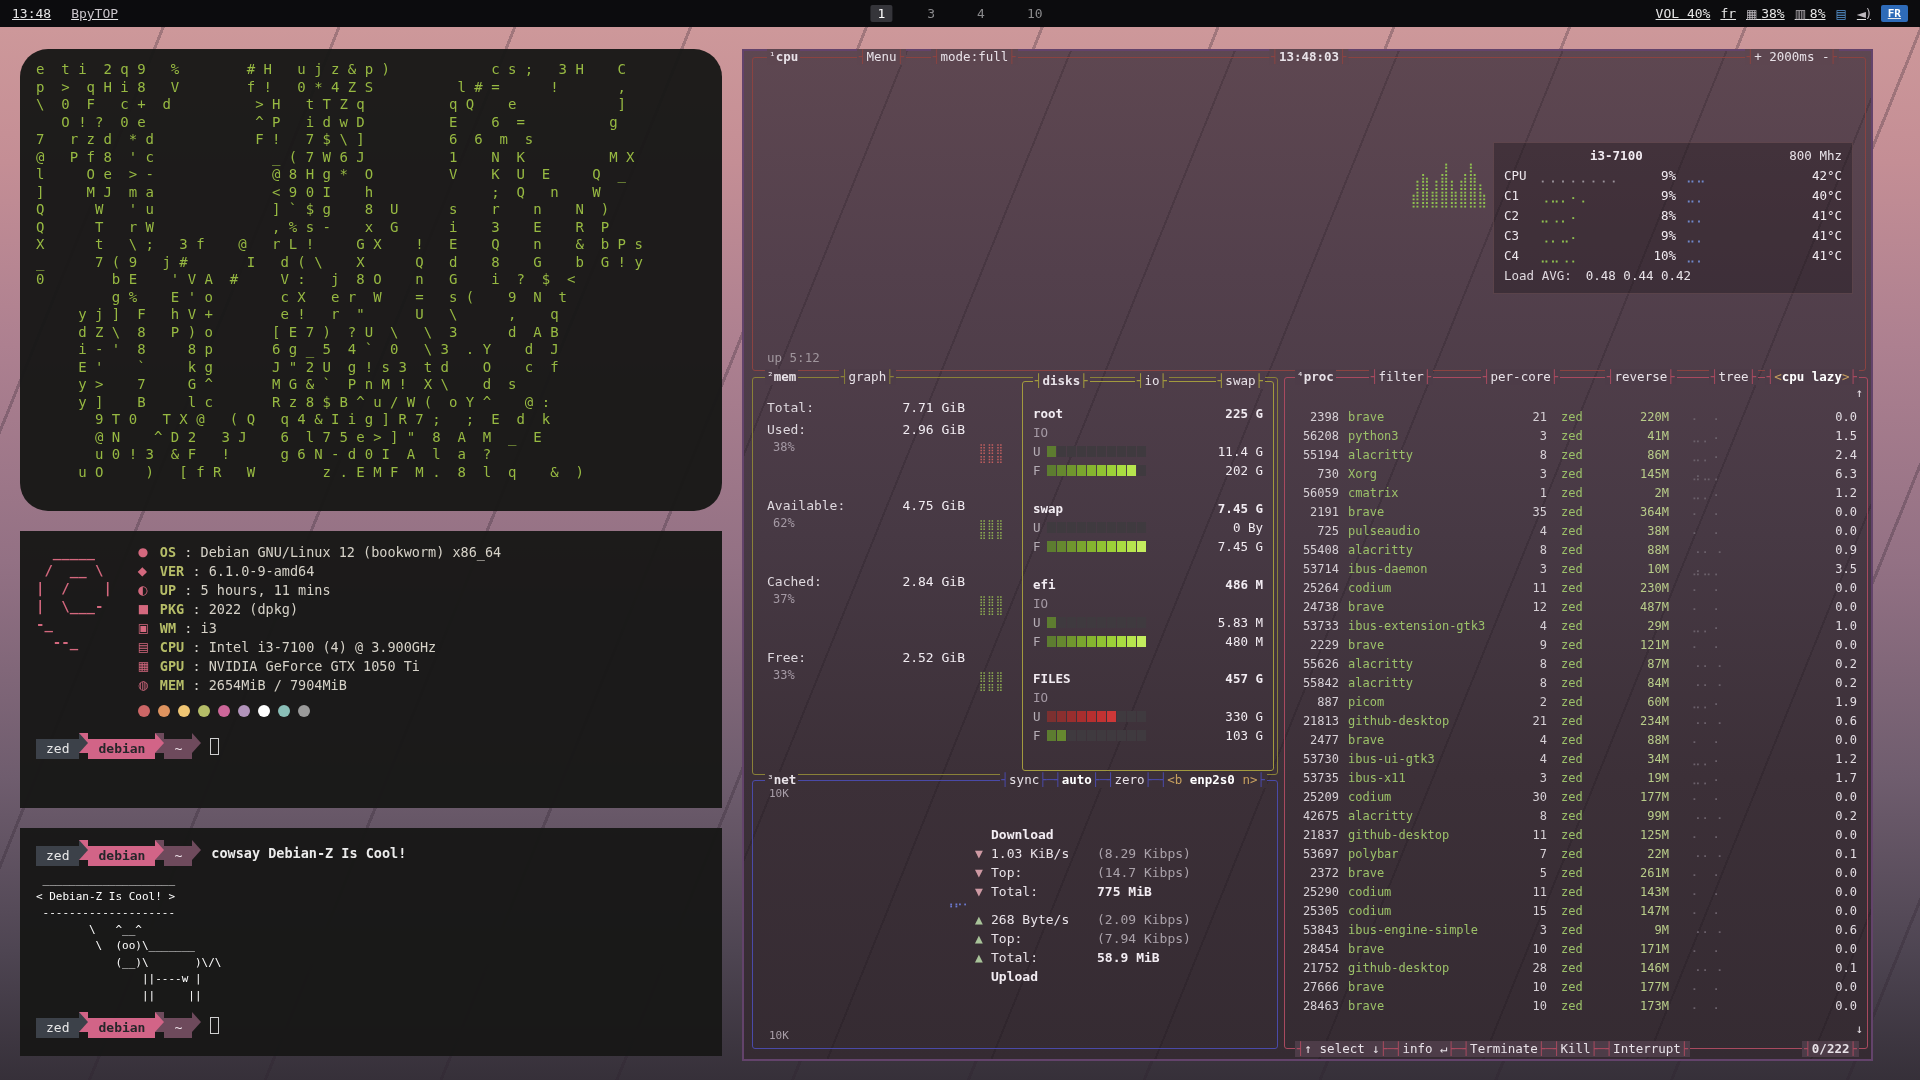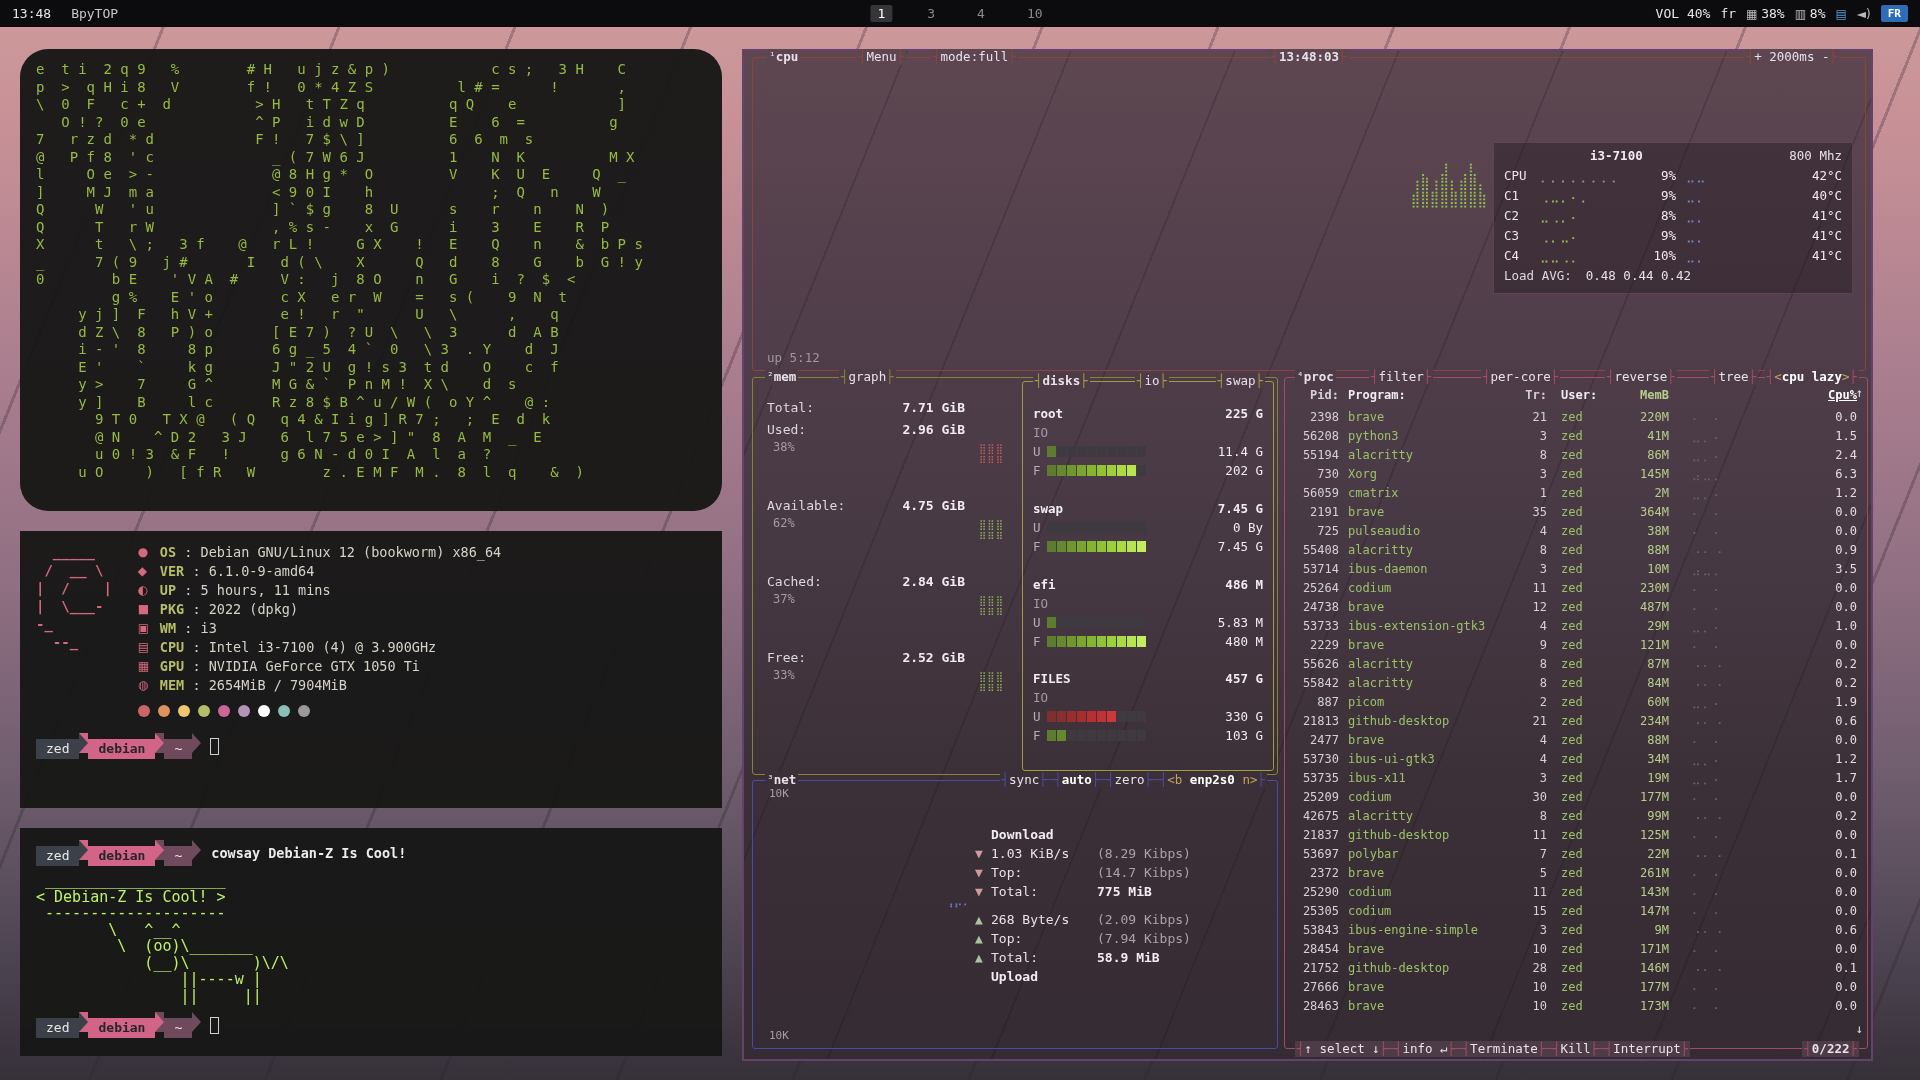--- a/index.html
+++ b/index.html
@@ -9,21 +9,21 @@
   
   .wallpaper { position: absolute; inset: 0;
     background:
       repeating-linear-gradient(112deg, rgba(40,30,40,0) 0 160px, rgba(45,32,45,.28) 160px 163px),
       linear-gradient(180deg,#cf9a9b 0%,#c48e95 15%,#ad8090 32%,#937184 52%,#6f5d6e 72%,#4e4552 88%,#363039 100%);
   }
 
   
   .topbar { position: absolute; left: 0; top: 0; width: 1920px; height: 27px;
     background: #0c0c0e; color: #e6e6e6; font-size: 13px; display: flex; align-items: center;
-    padding: 0 12px; z-index: 50; }
+    padding: 0 12px; z-index: 50; text-decoration: underline; }
   .tb-left { display: flex; gap: 20px; align-items: center; }
   .tb-title { color: #c9c4c9; }
   .tb-center { position: absolute; left: 50%; transform: translateX(-50%); display: flex; gap: 28px; }
   .ws { color: #8a8a8c; padding: 1px 7px; cursor: default; }
   .ws.active { color: #ffffff; background: #35353a; border-radius: 2px; }
   .tb-right { margin-left: auto; display: flex; gap: 10px; align-items: center; }
   .tb-ico { font-family: "DejaVu Sans", sans-serif; color: #bdb8bd; font-size: 12px; }
   .tb-ico.blue { color: #5a9ad8; }
   .tb-badge { background: #2e6bb8; color: #fff; font-weight: bold; font-size: 11px;
     padding: 2px 7px; border-radius: 2px; }
@@ -53,21 +53,21 @@
     border-top: 10px solid transparent; border-bottom: 10px solid transparent;
     border-left: 9px solid; }
   .a1 { border-left-color: #3c4149; background: #d26487; }
   .a2 { border-left-color: #d26487; background: #6e4a5c; }
   .a3 { border-left-color: #6e4a5c; background: transparent; }
   .cursor { display: inline-block; width: 9px; height: 17px; border: 1px solid #cfcfcf; margin-left: 9px; }
 
   #cow-term { left: 20px; top: 828px; width: 702px; height: 228px; }
   .cmd-line { display: flex; align-items: center; margin-bottom: 6px; }
   .cmd-text { margin-left: 10px; font-weight: bold; color: #ececec; font-size: 13.5px; }
-  #cow-pre { font-size: 15px; line-height: 16.5px; white-space: pre; color: #bef264; }
+  #cow-pre { font-size: 11px; line-height: 16.5px; white-space: pre; color: #ffffff; }
   #cow-term .prompt-line { margin-top: 8px; }
 
   
   #bpytop { position: absolute; left: 742px; top: 49px; width: 1131px; height: 1012px;
     border: 2px solid #63436b; color: #cfc8cf; font-size: 13px;
     background:
       repeating-linear-gradient(112deg, rgba(0,0,0,0) 0 150px, rgba(20,12,20,.18) 150px 152px),
       linear-gradient(180deg,#5e4751 0%,#53404c 22%,#473944 48%,#3c3038 72%,#352b32 100%);
   }
   .bx { position: absolute; border: 1px solid var(--bx); border-radius: 3px; }
@@ -103,21 +103,21 @@
   .ctemp { flex: 1; text-align: right; color: #f2ecf2; }
   .loadrow { display: flex; gap: 14px; height: 20px; line-height: 20px; font-size: 12.5px; color: #e8e2e8; }
   .loadlabel { color: #ded8de; }
   .uptime { position: absolute; left: 14px; bottom: 5px; color: #a0969d; font-size: 12.5px; }
 
   
   #mem-stats { position: absolute; left: 14px; top: 0; width: 250px; height: 100%; }
   .mline { position: absolute; left: 0; width: 198px; display: flex; justify-content: space-between;
     height: 19px; line-height: 19px; font-size: 13px; }
   .mlabel { color: #ded8de; }
-  .mvalue { font-weight: bold; color: #f2ecf2; }
+  .mvalue { font-weight: normal; color: #f2ecf2; }
   .mpct { position: absolute; left: 6px; font-size: 12px; height: 17px; line-height: 17px; color: #a59aa5; }
   .mmeter { position: absolute; left: 212px; font-size: 10px; line-height: 9px; white-space: pre; letter-spacing: 1px; }
 
   
   #disks-body { position: relative; width: 100%; height: 100%; }
   .dline { position: absolute; left: 10px; right: 10px; height: 19px; line-height: 19px;
     font-size: 12.5px; display: flex; align-items: center; }
   .dname { font-weight: bold; color: #f2ecf2; flex: 1; }
   .dtotal { font-weight: bold; color: #f2ecf2; }
   .dio { color: #a59aa5; }
@@ -621,29 +621,20 @@
   </div>
 
   <div class="bx bx-proc" able="false">
     <span class="blb" style="left:10px"><span class="bnum">⁴</span><span class="btitle">proc</span></span>
     <span class="blb" style="left:84px"><span class="bk">┤</span><span class="bopt">filter</span><span class="bk">├</span></span>
     <span class="blb" style="left:196px"><span class="bk">┤</span><span class="bopt">per-core</span><span class="bk">├</span></span>
     <span class="blb" style="left:320px"><span class="bk">┤</span><span class="bopt">reverse</span><span class="bk">├</span></span>
     <span class="blb" style="left:424px"><span class="bk">┤</span><span class="bopt">tree</span><span class="bk">├</span></span>
     <span class="blb" style="right:8px"><span class="bk">┤</span><span class="keyhint">&lt;</span><span class="bopt hot">cpu lazy</span><span class="keyhint">&gt;</span><span class="bk">├</span></span>
 
-    <div class="phead">
-      <span class="c-pid">Pid:</span>
-      <span class="c-prog">Program:</span>
-      <span class="c-tr">Tr:</span>
-      <span class="c-user">User:</span>
-      <span class="c-mem">MemB</span>
-      <span class="c-dots"></span>
-      <span class="c-cpu">Cpu%</span>
-    </div>
     <span class="sarr up">↑</span>
     <span class="sarr down">↓</span>
 
     <div id="proc-rows">
         <div class="prow">
           <span class="c-pid">2398</span>
           <span class="c-prog">brave</span>
           <span class="c-tr">21</span>
           <span class="c-user">zed</span>
           <span class="c-mem">220M</span>

